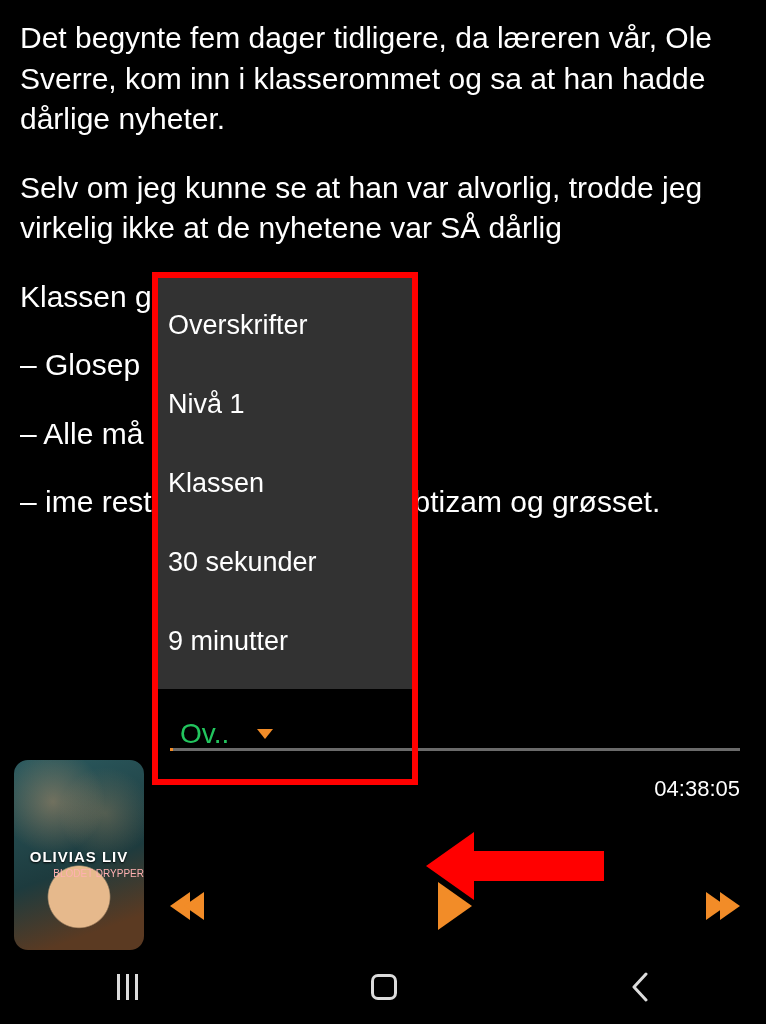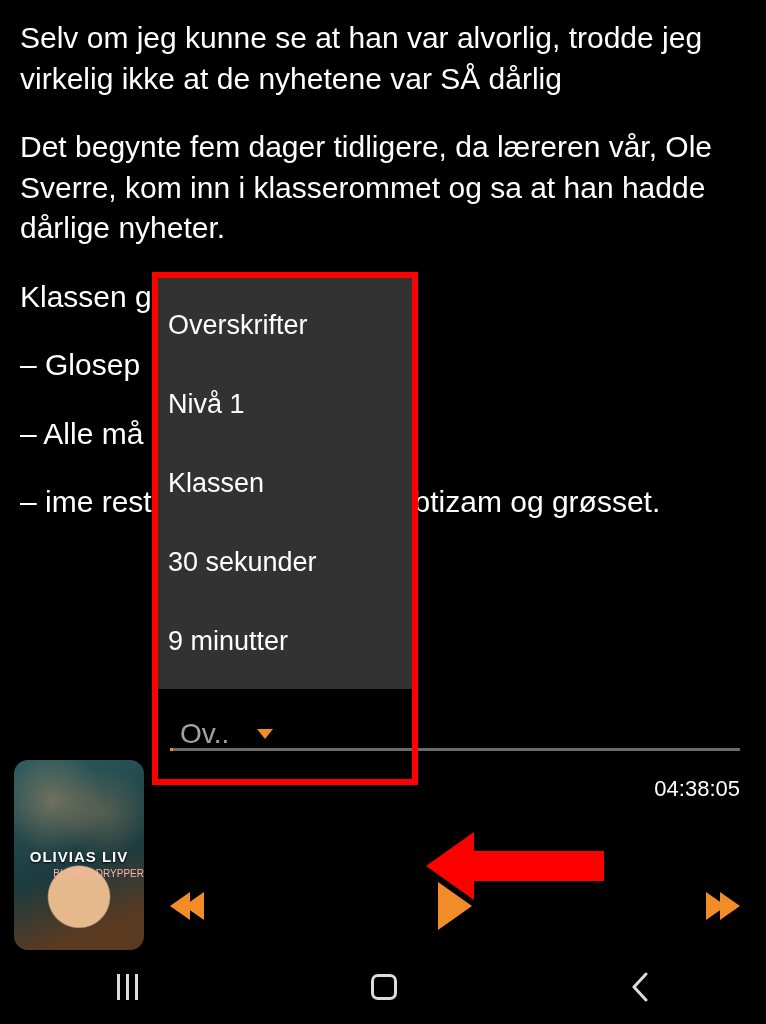--- a/index.html
+++ b/index.html
@@ -37,21 +37,21 @@
       font-size: 27px;
       color: #fff;
       padding: 24px 10px;
       cursor: pointer;
     }
     .popup-footer {
       height: 90px;
       display: flex;
       align-items: center;
       padding-left: 22px;
-      color: #a3a3a3;
+      color: #22c55e;
       font-size: 28px;
       gap: 28px;
     }
     .caret-down {
       width: 0; height: 0;
       border-left: 8px solid transparent;
       border-right: 8px solid transparent;
       border-top: 10px solid #f28c28;
     }
 
@@ -186,22 +186,22 @@
       width: 26px; height: 26px;
       border: 3px solid #dcdcdc;
       border-radius: 7px;
     }
     .nav-back svg { display: block; }
   </style>
 </head>
 <body>
 
 <div class="text-content">
+  <p>Det begynte fem dager tidligere, da læreren vår, Ole Sverre, kom inn i klasserommet og sa at han hadde dårlige nyheter.</p>
   <p>Selv om jeg kunne se at han var alvorlig, trodde jeg virkelig ikke at de nyhetene var SÅ dårlig</p>
-  <p>Det begynte fem dager tidligere, da læreren vår, Ole Sverre, kom inn i klasserommet og sa at han hadde dårlige nyheter.</p>
   <p>Klassen g                              g med å gjette:</p>
   <p>– Glosep</p>
   <p>– Alle må                               slo Vanja.</p>
   <p>             –                              ime resten av barnesko                            sa Ibtizam og grøsset.</p>
 </div>
 
 <div class="player">
   <div class="cover">
     <div class="cover-title">OLIVIAS LIV</div>
     <div class="cover-sub">BLODET DRYPPER</div>

